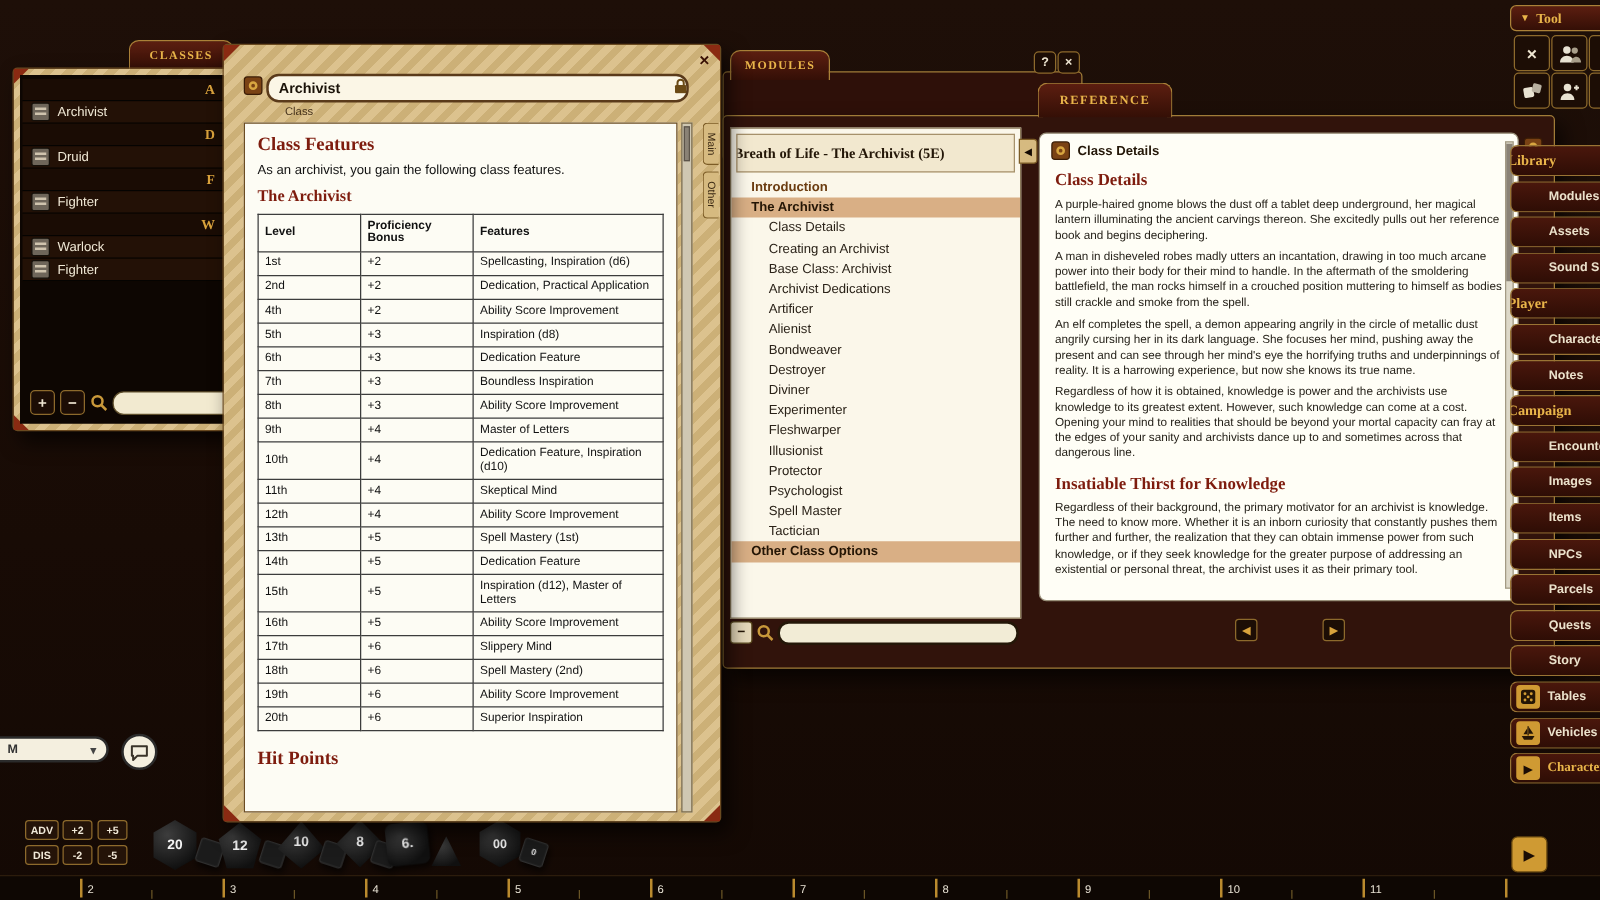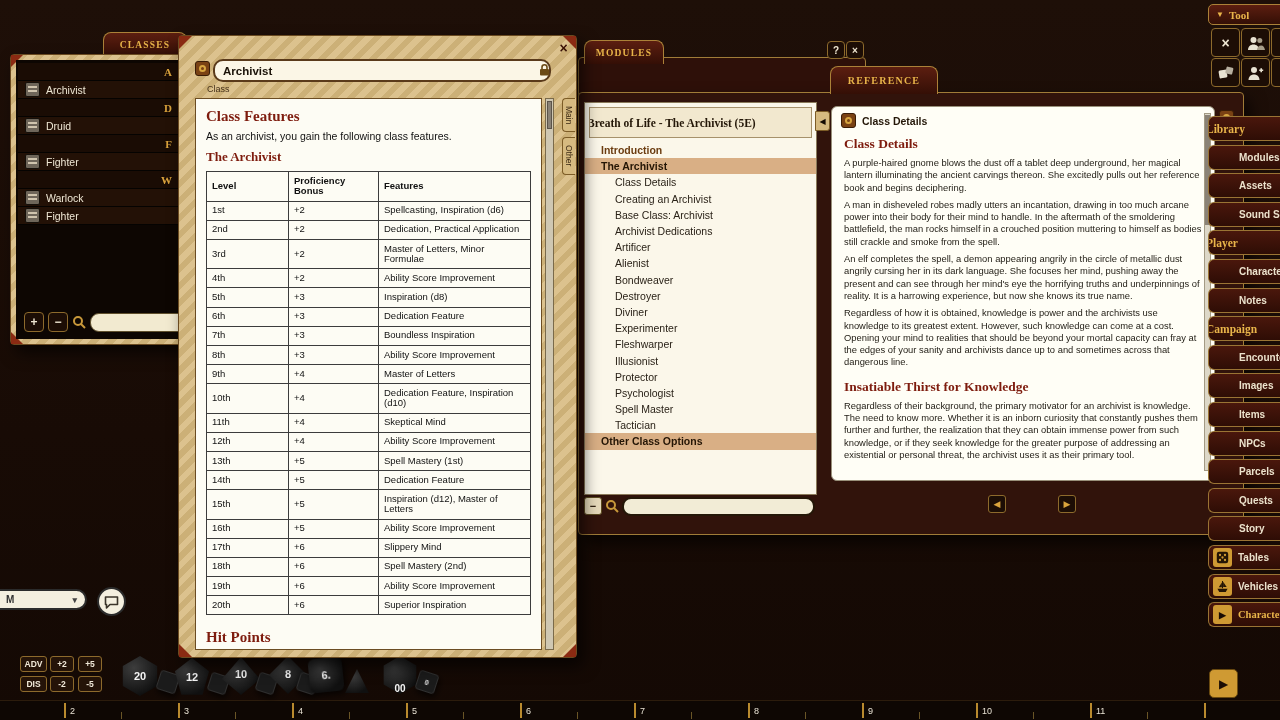--- a/index.html
+++ b/index.html
@@ -37,21 +37,21 @@
   #classes-search{width:104px;}
 
   
   #arch-win{position:absolute;left:178px;top:35px;width:397px;height:621px;z-index:30;}
   #arch-close{position:absolute;top:4px;right:5px;width:15px;height:15px;color:#3a1205;
     font:bold 14px "Liberation Sans",sans-serif;display:flex;align-items:center;justify-content:center;cursor:pointer;}
   #arch-linkicon{position:absolute;left:16px;top:25px;}
   #arch-name{position:absolute;left:34px;top:23px;width:318px;height:19px;background:#fbf6e6;
     border:2px solid #5a3a1a;border-radius:10px;font:bold 11.5px "Liberation Sans",sans-serif;color:#1a1208;padding:0 8px;outline:none;}
   #arch-lock{position:absolute;left:360px;top:26px;}
-  #arch-type{position:absolute;left:28px;top:48px;font-size:9px;color:#44301a;}
+  #arch-type{position:absolute;left:49px;top:48px;font-size:9px;color:#44301a;}
   #arch-content{position:absolute;left:16px;top:62px;width:347px;height:552px;background:#fdfcf4;
     border:1px solid #6b4c22;overflow:hidden;padding:2px 10px;box-sizing:border-box;}
   .h-maroon{font-family:"Liberation Serif",serif;font-weight:bold;color:#7e1c0e;}
   #arch-content h1{font-size:15px;margin:7px 0 5px;}
   #arch-content .intro{font-size:10.5px;color:#111;margin:0 0 7px;}
   #arch-content h2{font-size:13px;margin:4px 0 6px;}
   #arch-table{border-collapse:collapse;width:100%;font-size:9.5px;color:#111;border:1px solid #2e2e2e;}
   #arch-table th,#arch-table td{border:1px solid #3c3c3c;padding:3.8px 5px;text-align:left;line-height:10.5px;}
   #arch-table th{font-weight:bold;}
   #hp-title{margin:14px 0 6px !important;}
@@ -316,25 +316,20 @@
               <td>1st</td>
               <td>+2</td>
               <td>Spellcasting, Inspiration (d6)</td>
             </tr>
             <tr>
               <td>2nd</td>
               <td>+2</td>
               <td>Dedication, Practical Application</td>
             </tr>
             <tr>
-              <td>3rd</td>
-              <td>+2</td>
-              <td>Master of Letters, Minor Formulae</td>
-            </tr>
-            <tr>
               <td>4th</td>
               <td>+2</td>
               <td>Ability Score Improvement</td>
             </tr>
             <tr>
               <td>5th</td>
               <td>+3</td>
               <td>Inspiration (d8)</td>
             </tr>
             <tr>
@@ -574,21 +569,21 @@
       </div>
       <div class="die die-small" style="left: 257px; top: 674px; width: 19px; height: 19px;"></div>
       <div class="die die-d8" style="left: 269px; top: 656px; width: 38px; height: 38px;">
         <span>8</span>
       </div>
       <div class="die die-small" style="left: 298px; top: 674px; width: 19px; height: 19px;"></div>
       <div class="die die-d6" style="left: 309px; top: 658px; width: 34px; height: 34px;">
         <span>6.</span>
       </div>
       <div class="die die-d4" style="left: 344px; top: 668px; width: 26px; height: 26px;"></div>
-      <div class="die die-d100" style="left: 381px; top: 656px; width: 38px; height: 38px; align-items: flex-end;">
+      <div class="die die-d100" style="left: 381px; top: 656px; width: 38px; height: 38px;">
         <span>00</span>
       </div>
       <div class="die die-small" style="left: 417px; top: 672px; width: 20px; height: 20px;">
         <span>0</span>
       </div>
     </div>
   <div id="hotkey-bar">
       <div class="tick-major" style="left: 64px;"></div>
       <div class="tick-minor" style="left: 121px;"></div>
       <div class="tick-num" style="left: 70px;">2</div>

